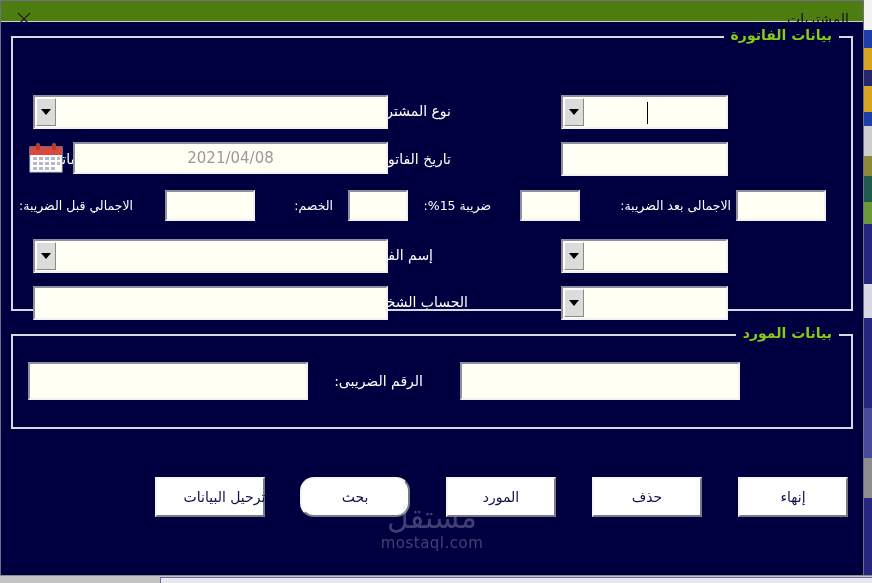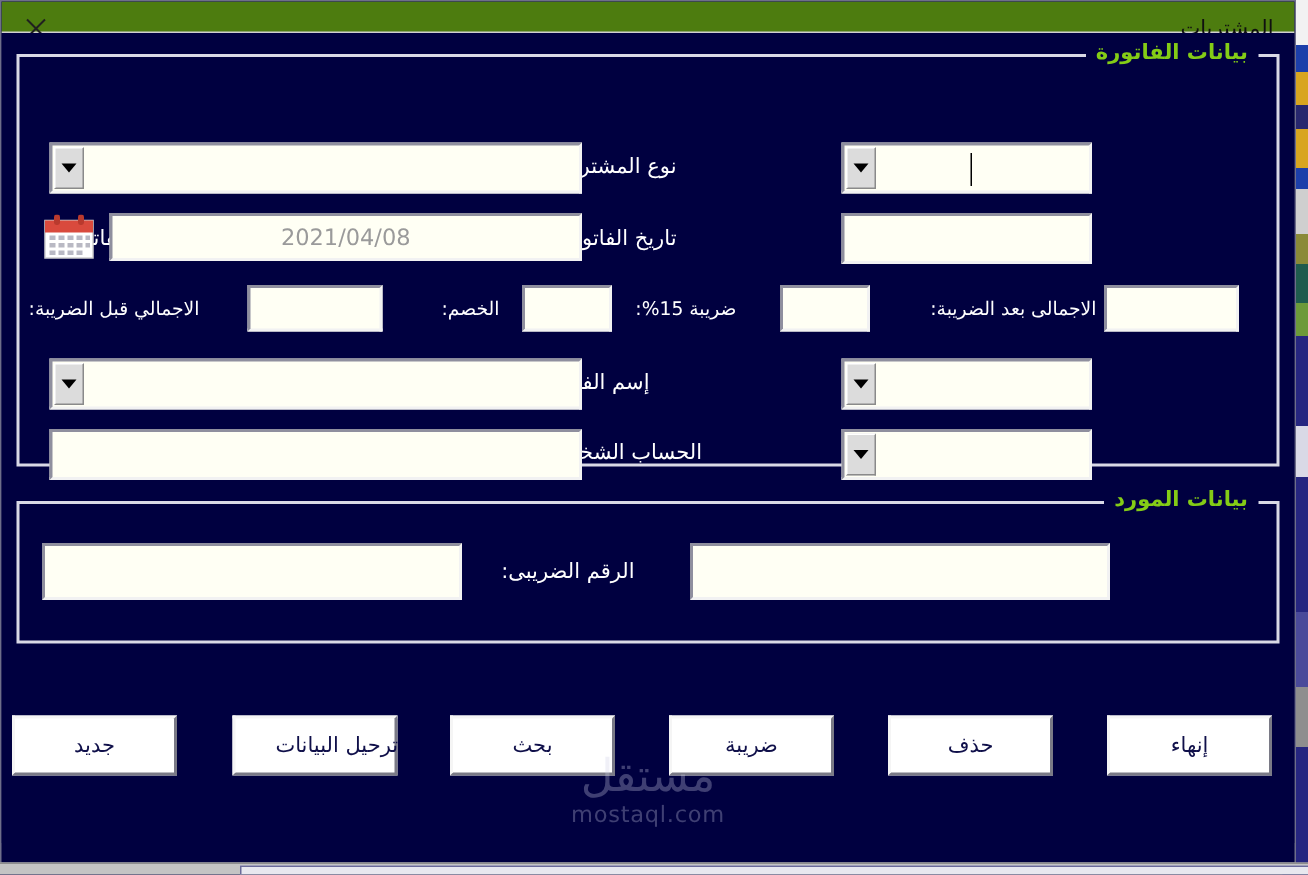--- a/index.html
+++ b/index.html
@@ -388,24 +388,23 @@
       <div class="lbl" style="top:350px; right:750px;">اسم المورد:</div>
       <div class="field" style="top:340px; right:123px; width:280px; height:38px;">
         <span class="val" style="line-height:34px;"></span>
       </div>
 
       <div class="lbl" style="top:350px; right:440px;">الرقم الضريبى:</div>
       <div class="field" style="top:340px; right:555px; width:280px; height:38px;">
         <span class="val" style="line-height:34px;"></span>
       </div>
 
-      <div class="btn" style="top:455px; right:745px; width:110px; height:40px;">جديد</div>
       <div class="btn" style="top:455px; right:598px; width:110px; height:40px;padding-left:29px;">ترحيل البيانات</div>
-      <div class="btn" style="top:455px; right:453px; width:110px; height:40px;">بحث</div>
-      <div class="btn" style="top:455px; right:307px; width:110px; height:40px;">ضريبة</div>
+      <div class="btn" style="top:455px; right:453px; width:110px; height:40px;border-radius:14px;">بحث</div>
+      <div class="btn" style="top:455px; right:307px; width:110px; height:40px;">المورد</div>
       <div class="btn" style="top:455px; right:161px; width:110px; height:40px;">حذف</div>
       <div class="btn" style="top:455px; right:15px; width:110px; height:40px;">إنهاء</div>
 
       <div id="watermark">
         <span class="wm-ar">مستقل</span>
         <span class="wm-en">mostaql.com</span>
       </div>
 
     </div>
   </div>

